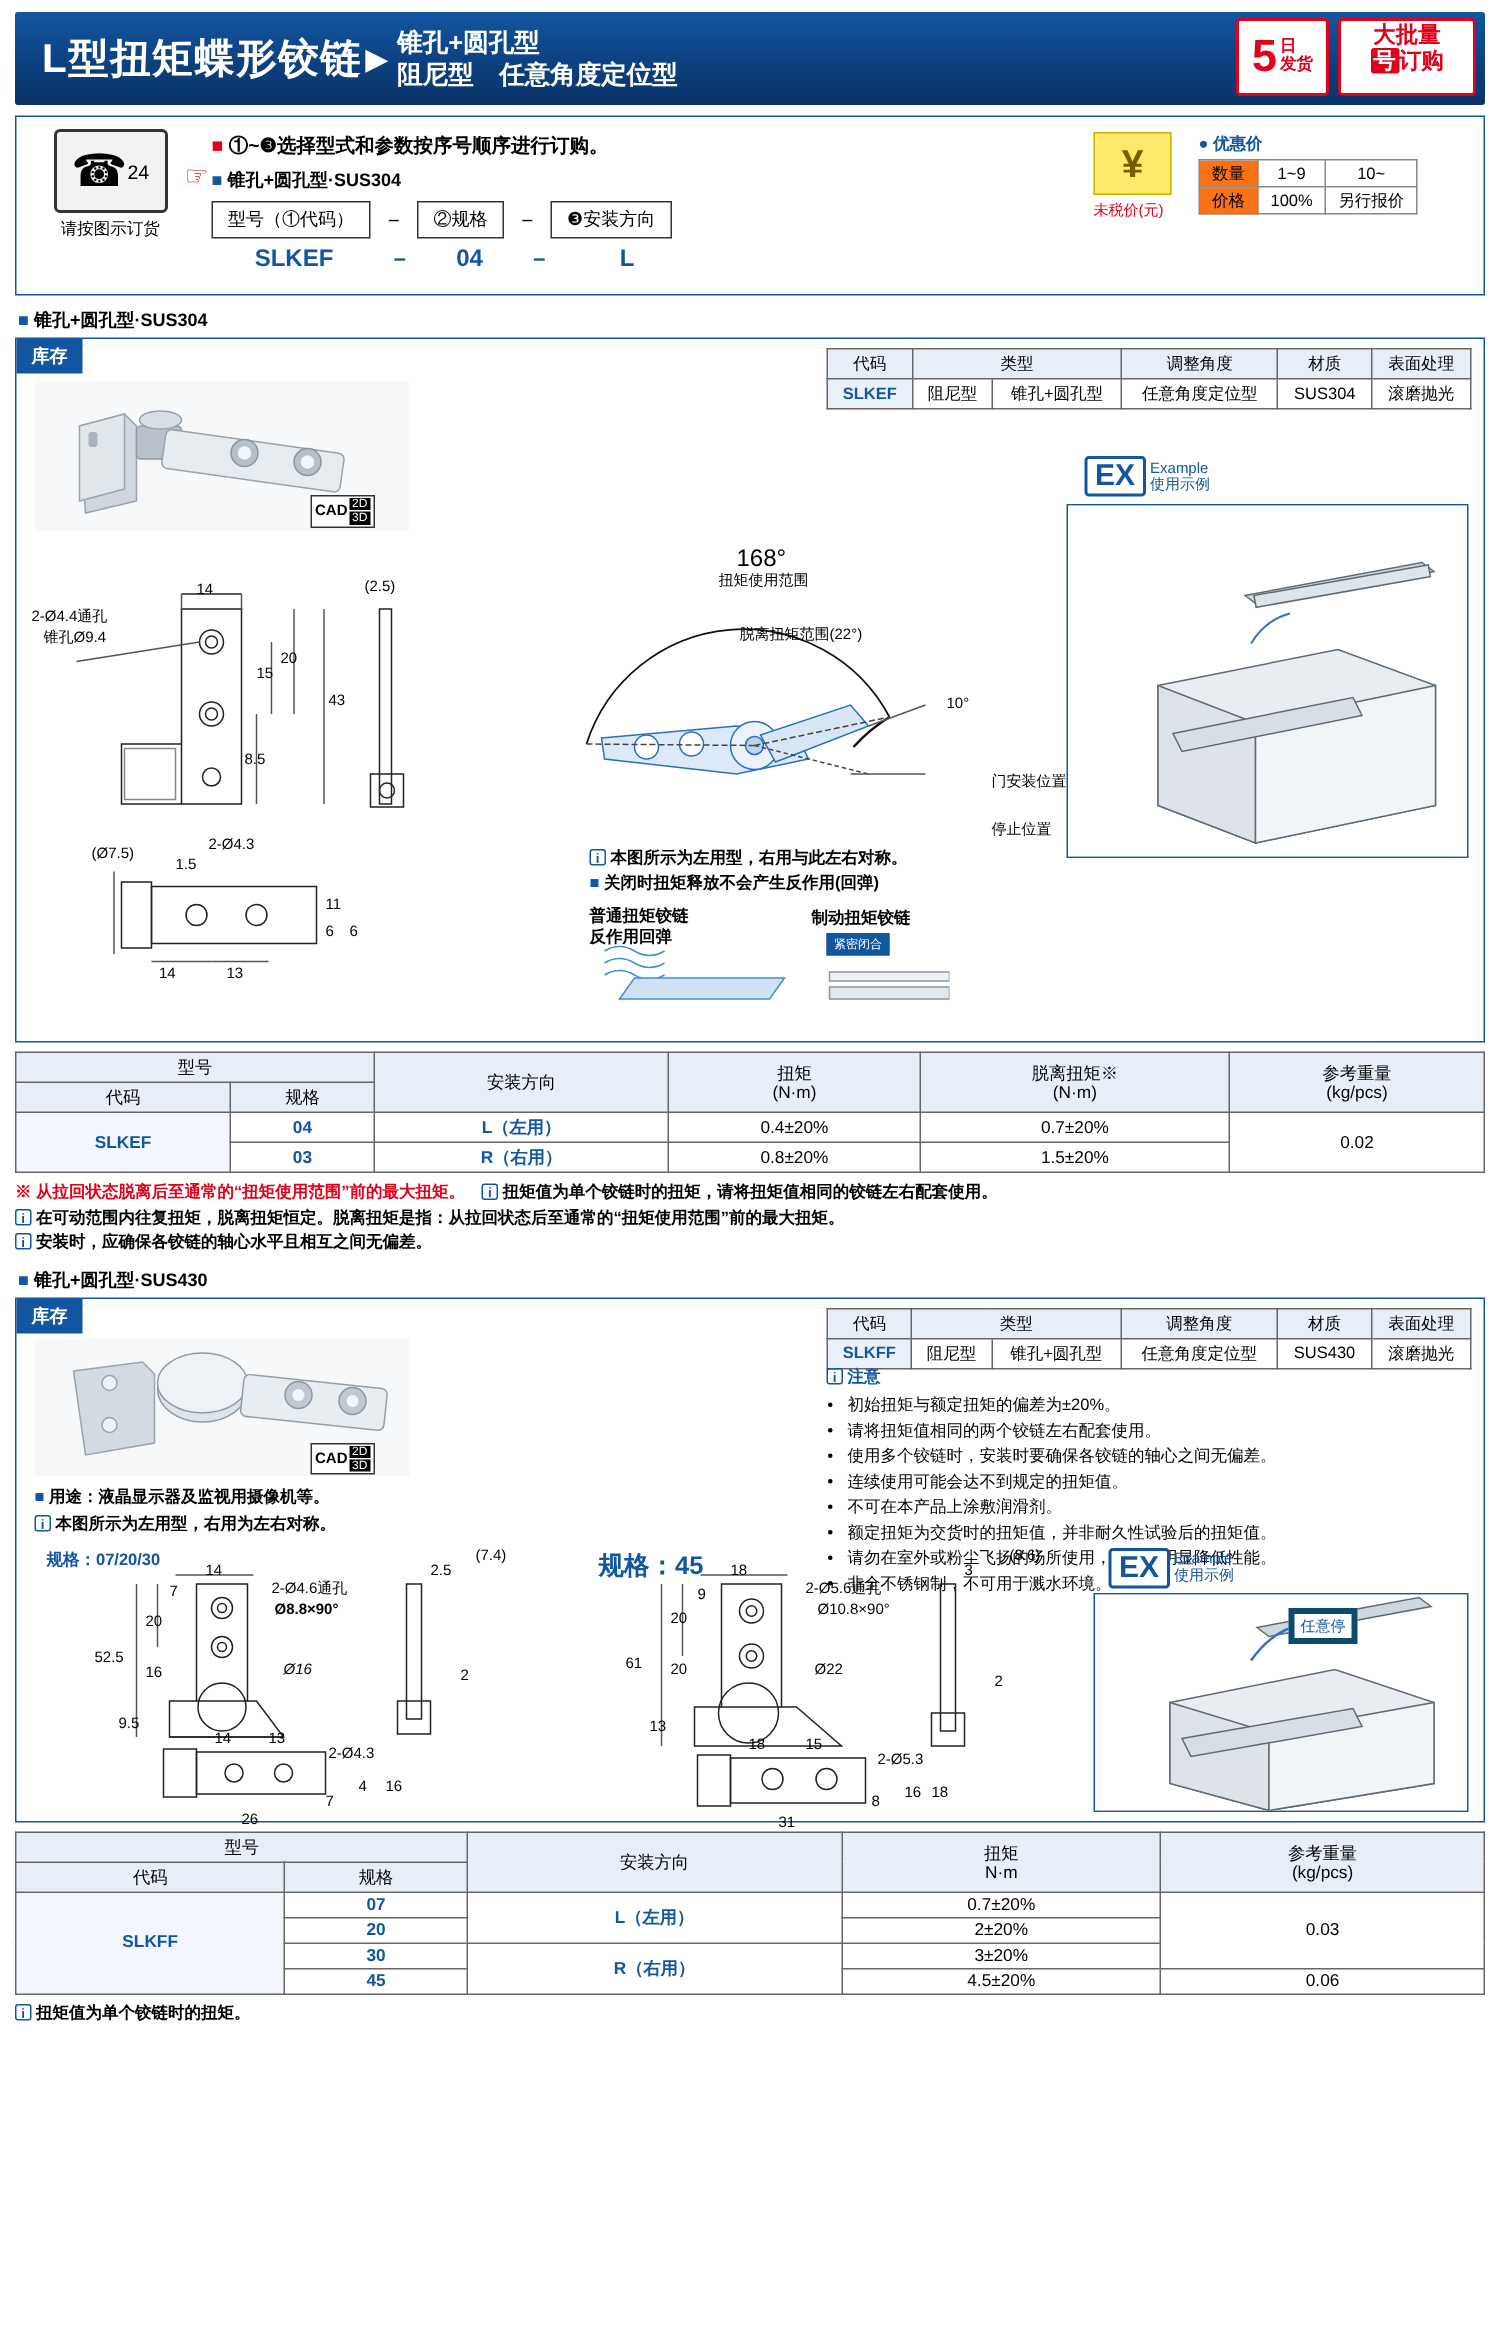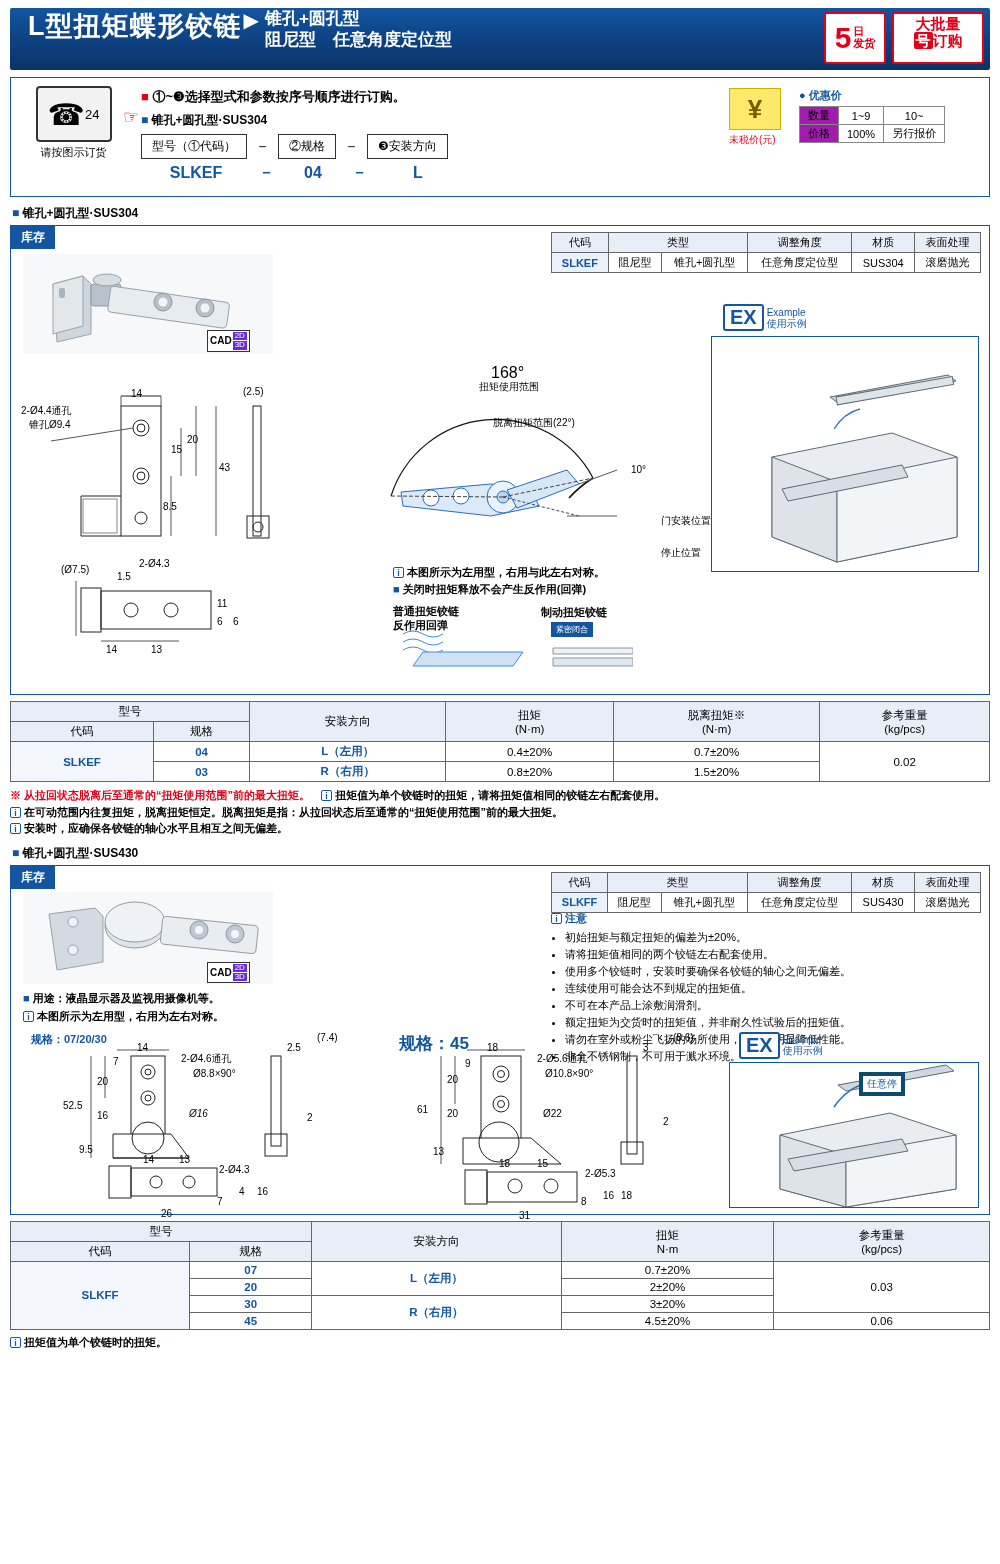--- a/index.html
+++ b/index.html
@@ -15,21 +15,21 @@
   }
   .page { position: relative; width: 1000px; height: 1564px; padding: 0 10px; }
 
   
   .header {
     position: relative;
     height: 62px;
     background: linear-gradient(to bottom, #1256a0 0%, #0d4080 55%, #0a3468 100%);
     margin: 8px 0 0 0;
     display: flex;
-    align-items: flex-start;
+    align-items: center;
     border-radius: 2px;
   }
   .header-title {
     color: #fff;
     font-size: 27px;
     font-weight: bold;
     letter-spacing: 1px;
     margin-left: 18px;
     white-space: nowrap;
   }
@@ -84,21 +84,21 @@
   .code-val3 { width: 86px; text-align:center; }
 
   .price-block { position:absolute; right:10px; top:10px; width: 250px; display:flex; gap:8px;}
   .yen-box { width:62px; }
   .yen-sq { width:52px;height:42px;background:#ffe96b;border:1px solid #c9b200;display:flex;align-items:center;justify-content:center;font-size:26px;color:#7a5b00;font-weight:bold;}
   .yen-cap { font-size:10px;color:#e2001a;margin-top:3px;}
   .price-tbl { font-size:11px; }
   .price-tbl .ttl { color:#1256a0; font-weight:bold; margin-bottom:3px;}
   .price-tbl table { border-collapse:collapse; }
   .price-tbl td { border:1px solid #888; padding:1px 8px; text-align:center;}
-  .price-tbl td.h { background:#a21caf;text-align:center; }
+  .price-tbl td.h { background:#f97316;text-align:center; }
 
   
   .sec-title { font-size: 12px; margin: 8px 0 3px 2px; font-weight: bold;}
   .sec-title .sq { color:#1256a0; }
 
   
   .panel { border:1px solid #1256a0; position:relative; background:#fff; }
   .panel-1 { height: 470px; }
   .panel-2 { height: 350px; }
 
@@ -107,21 +107,21 @@
     font-size:12px; padding:3px 10px; font-weight:bold; z-index:3;
   }
   .photo {
     position:absolute; border:0; background:#f4f6f8;
   }
   .cad-badge {
     position:absolute; border:1px solid #333; background:#fff; font-size:9px;
     padding:1px 2px; display:flex; align-items:center; gap:1px;
   }
   .cad-badge .c { font-weight:bold; font-size:10px;}
-  .cad-badge .b { background:#6d28d9;color:#fff;padding:0 2px; font-size:8px; line-height:1.05;}
+  .cad-badge .b { background:#000000;color:#fff;padding:0 2px; font-size:8px; line-height:1.05;}
 
   
   .spec-tbl { position:absolute; border-collapse:collapse; font-size:11px; }
   .spec-tbl td, .spec-tbl th { border:1px solid #666; padding:2px 6px; text-align:center; font-weight:normal;}
   .spec-tbl th { background:#e8eef7; }
   .spec-tbl .code { color:#1256a0; font-weight:bold; background:#eaf1fb;}
 
   
   .ex-box { position:absolute; border:1px solid #1256a0; }
   .ex-label { position:absolute; display:flex; align-items:center; gap:3px;}
@@ -533,21 +533,21 @@
 
           <rect x="110" y="122" width="86" height="28"></rect>
           <circle cx="135" cy="136" r="6"></circle>
             <circle cx="168" cy="136" r="6"></circle>
           <rect x="88" y="120" width="22" height="32"></rect>
         </g>
       </svg>
       <div class="dimlabel" style="left:116px;top:-4px;">14</div>
       <div class="dimlabel" style="left:92px;top:10px;">7</div>
       <div class="dimlabel" style="left:160px;top:6px;">2-Ø4.6通孔</div>
-      <div class="dimlabel" style="left:172px;top:22px;">Ø8.8×90°</div>
+      <div class="dimlabel" style="left:162px;top:22px;font-weight:bold;">Ø8.8×90°</div>
       <div class="dimlabel" style="left:266px;top:-4px;">2.5</div>
       <div class="dimlabel" style="left:296px;top:-14px;">(7.4)</div>
       <div class="dimlabel" style="left:42px;top:54px;">52.5</div>
       <div class="dimlabel" style="left:76px;top:30px;">20</div>
       <div class="dimlabel" style="left:76px;top:64px;">16</div>
       <div class="dimlabel" style="left:58px;top:98px;">9.5</div>
       <div class="dimlabel" style="left:168px;top:62px;font-style:italic;">Ø16</div>
       <div class="dimlabel" style="left:286px;top:66px;">2</div>
       <div class="dimlabel" style="left:122px;top:108px;">14</div>
       <div class="dimlabel" style="left:158px;top:108px;">13</div>

